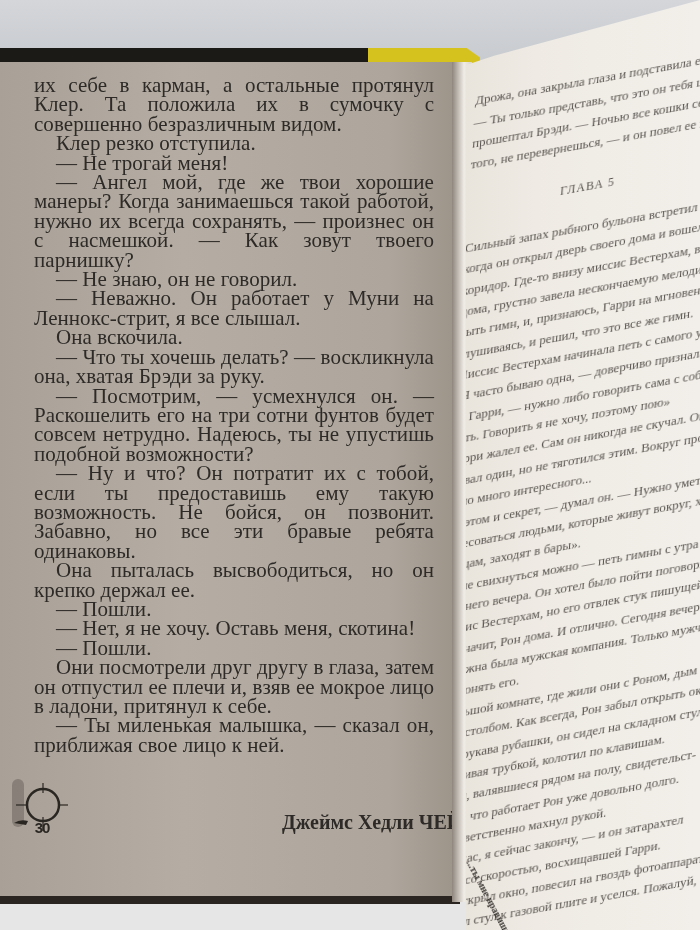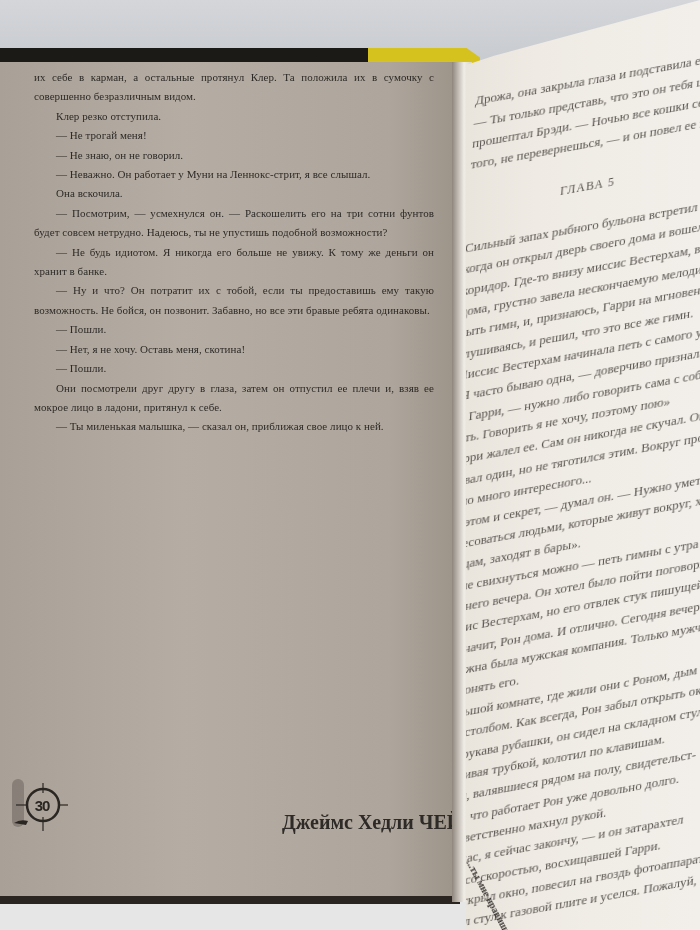--- a/index.html
+++ b/index.html
@@ -27,22 +27,22 @@
   }
   .cover-bottom {
     position:absolute; left:0; top:896px; width:460px; height:8px;
     background:#2b2521; border-radius:0 0 0 0;
   }
   .left-page {
     position:absolute; left:0; top:62px; width:458px; height:836px;
     background:linear-gradient(90deg,#a9a197 0%, #b5ada3 40%, #aea69c 85%, #9c9389 100%);
   }
   .left-page-text {
-    position:absolute; left:34px; top:68px; width:400px;
-    color:#2d2a27; font-size:11px; line-height:19.4px;
+    position:absolute; left:34px; top:76px; width:400px;
+    color:#2d2a27; font-size:21px; line-height:19.4px;
     text-align:justify; letter-spacing:0.05px;
   }
   .left-page-text p { margin:0; text-indent:22px; }
   .left-page-text p.cont { text-indent:0; }
   .gutter {
     position:absolute; left:452px; top:62px; width:20px; height:840px;
     background:linear-gradient(90deg,#8e867d,#f0ece6 60%,#d8d3cc);
   }
   .right-page {
     position:absolute; left:466px; top:0; width:234px; height:930px;
@@ -61,21 +61,21 @@
     text-align:center; font-size:12px; margin:22px 0 18px 0; letter-spacing:1px;
   }
   .right-page-footer {
     position:absolute; left:8px; top:858px; font-size:10px; font-weight:bold;
     color:#3a3632; transform:rotate(62deg); transform-origin:0 0; filter:blur(0.5px);
   }
   .page-number-badge {
     position:absolute; left:10px; top:775px; width:60px; height:68px;
   }
   .page-number-text {
-    position:absolute; left:30px; top:797px; width:24px; text-align:center;
+    position:absolute; left:30px; top:819px; width:24px; text-align:center;
     font-family:"Liberation Sans", sans-serif; font-weight:bold; font-size:15px;
     color:#2a2622; letter-spacing:-1px;
   }
   .author-footer {
     position:absolute; left:282px; top:811px; font-weight:bold;
     font-size:20px; color:#2d2a27;
   }
 </style>
 </head>
 <body>
@@ -84,26 +84,28 @@
 <div class="backdrop-bottom"></div>
 
 <div class="cover-black"></div>
 <div class="cover-yellow"></div>
 
 <div class="left-page"></div>
 <div class="left-page-text" id="left-text">
     <p class="cont">их себе в карман, а остальные протянул Клер. Та положила их в сумочку с совершенно безразличным видом.</p>
     <p>Клер резко отступила.</p>
     <p>— Не трогай меня!</p>
+    <p>— Ангел мой, где же твои хорошие манеры? Когда занимаешься такой работой, нужно их всегда сохранять, — произнес он с насмешкой. — Как зовут твоего парнишку?</p>
     <p>— Не знаю, он не говорил.</p>
     <p>— Неважно. Он работает у Муни на Леннокс-стрит, я все слышал.</p>
     <p>Она вскочила.</p>
+    <p>— Что ты хочешь делать? — воскликнула она, хватая Брэди за руку.</p>
     <p>— Посмотрим, — усмехнулся он. — Раскошелить его на три сотни фунтов будет совсем нетрудно. Надеюсь, ты не упустишь подобной возможности?</p>
-    <p>— Не будь идиотом. Я никогда его больше не увижу. К тому же деньги он хранит в банке.</p>
     <p>— Ну и что? Он потратит их с тобой, если ты предоставишь ему такую возможность. Не бойся, он позвонит. Забавно, но все эти бравые ребята одинаковы.</p>
+    <p>Она пыталась высвободиться, но он крепко держал ее.</p>
     <p>— Пошли.</p>
     <p>— Нет, я не хочу. Оставь меня, скотина!</p>
     <p>— Пошли.</p>
     <p>Они посмотрели друг другу в глаза, затем он отпустил ее плечи и, взяв ее мокрое лицо в ладони, притянул к себе.</p>
     <p>— Ты миленькая малышка, — сказал он, приближая свое лицо к ней.</p>
   </div>
 
 <svg class="page-number-badge" viewBox="0 0 60 68">
   <rect x="2" y="4" width="12" height="48" rx="6" fill="#6b655e" opacity="0.55"></rect>
   <circle cx="33" cy="30" r="16" fill="none" stroke="#2a2622" stroke-width="2.5"></circle>

